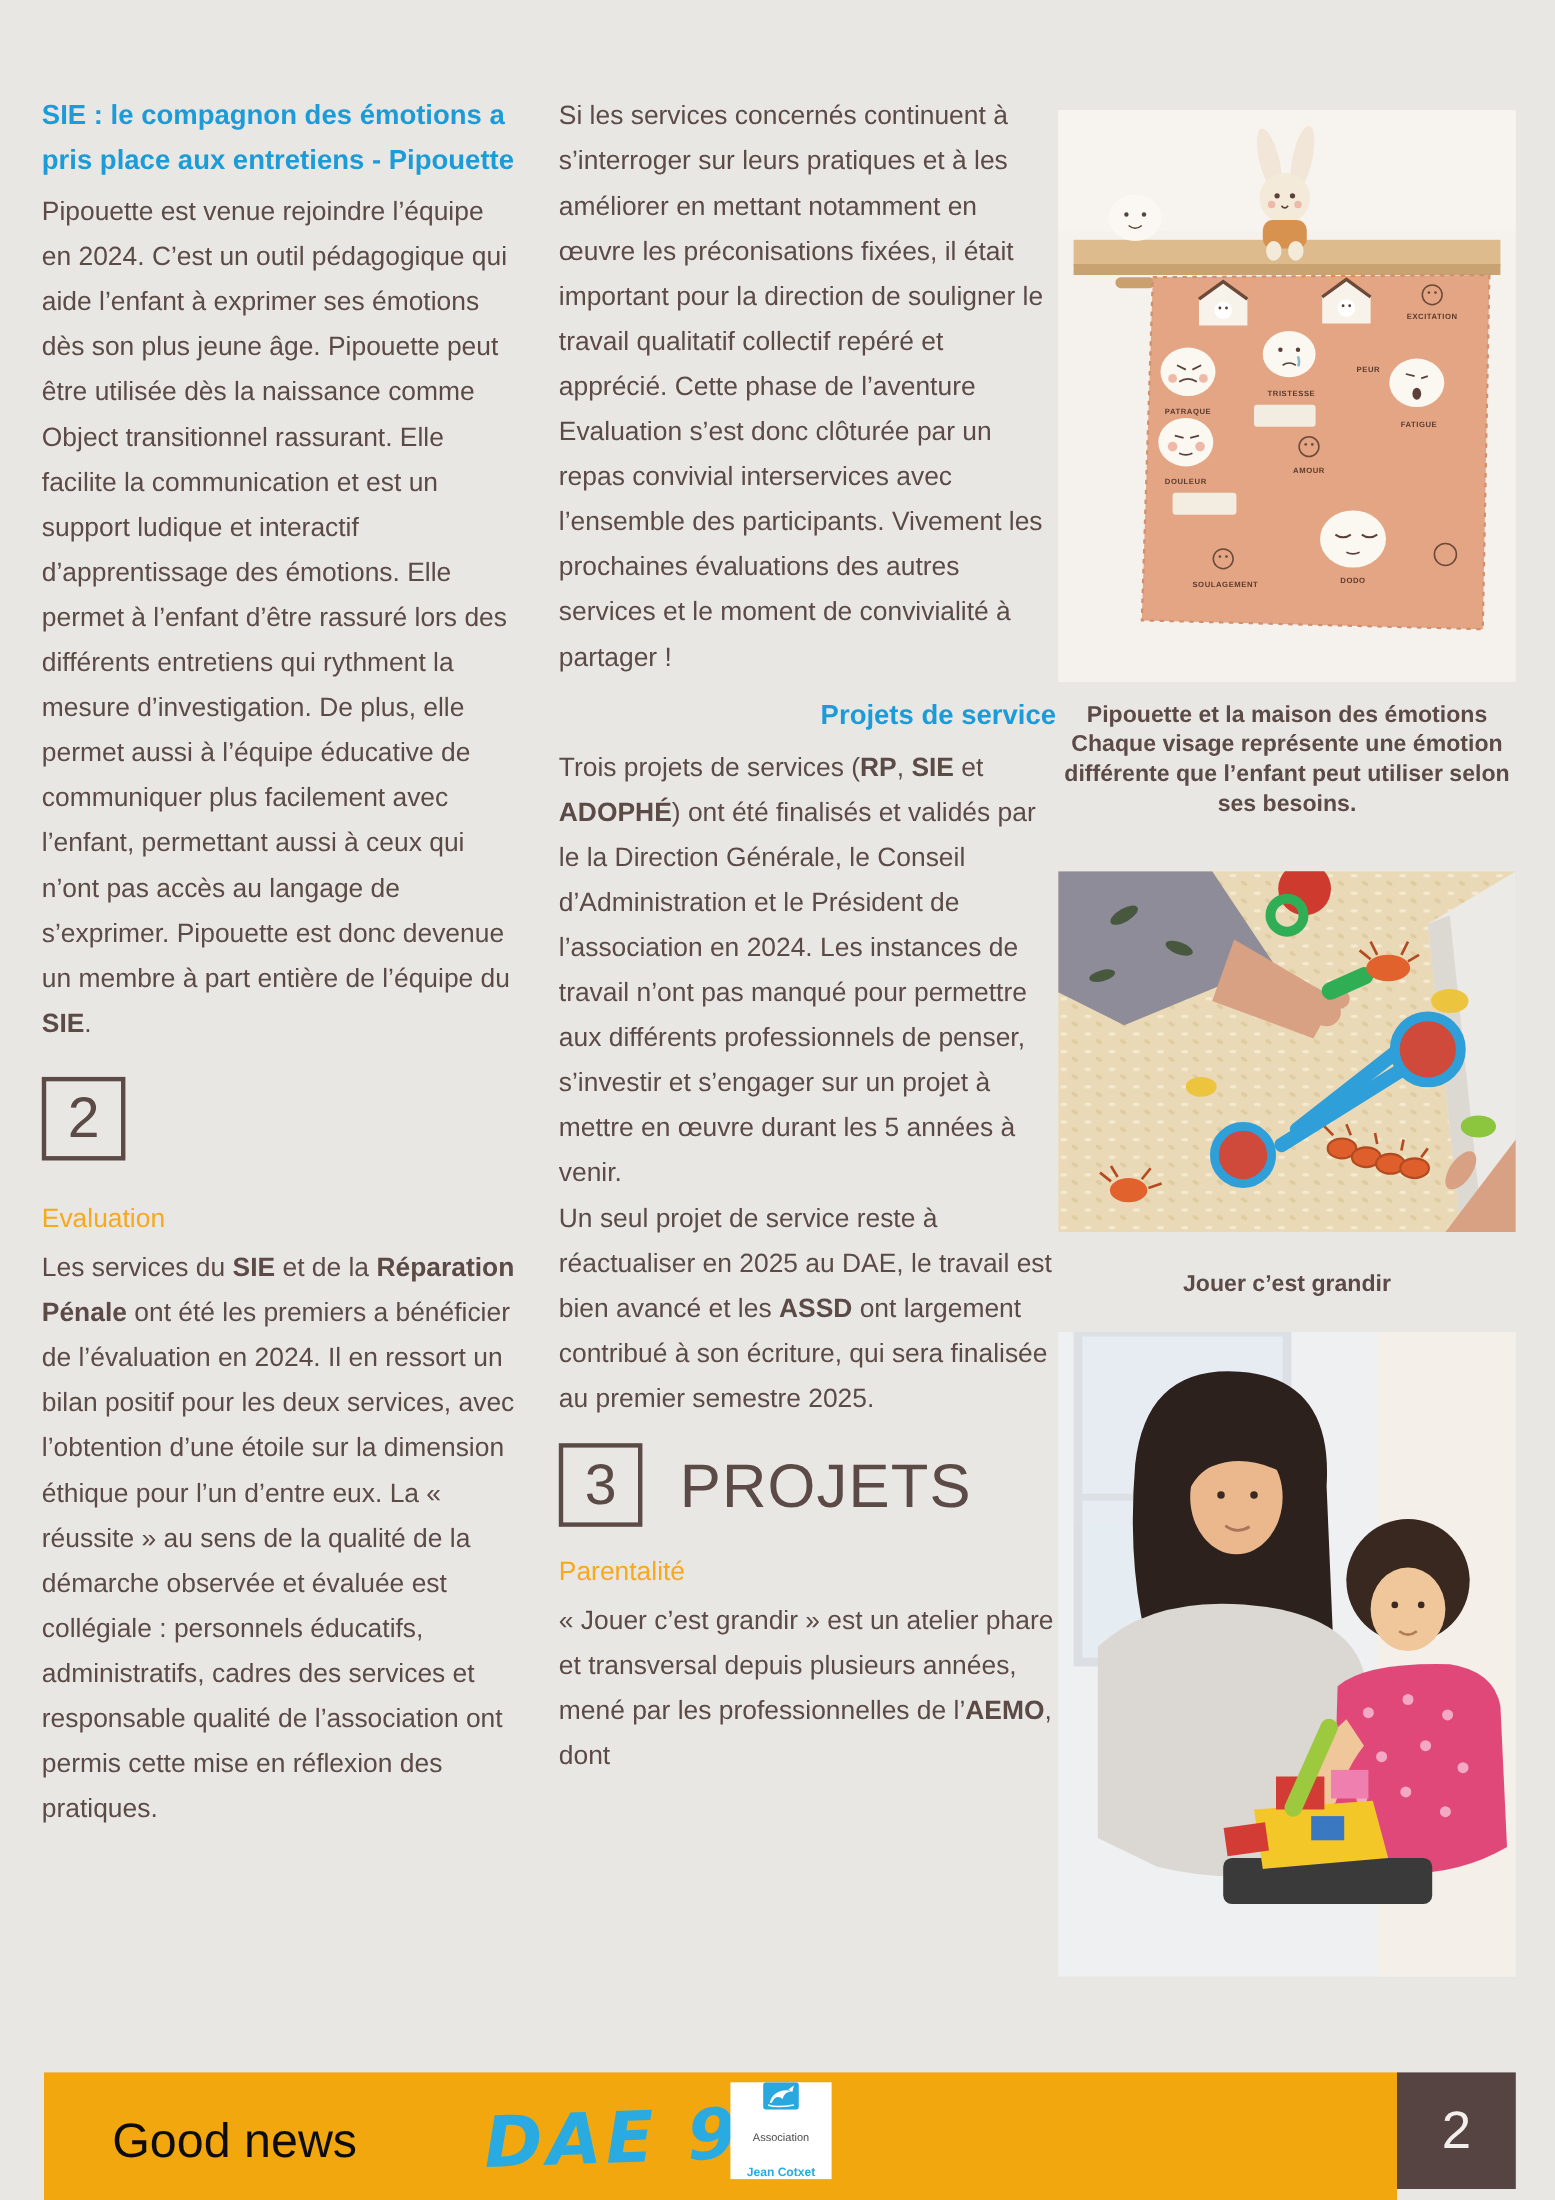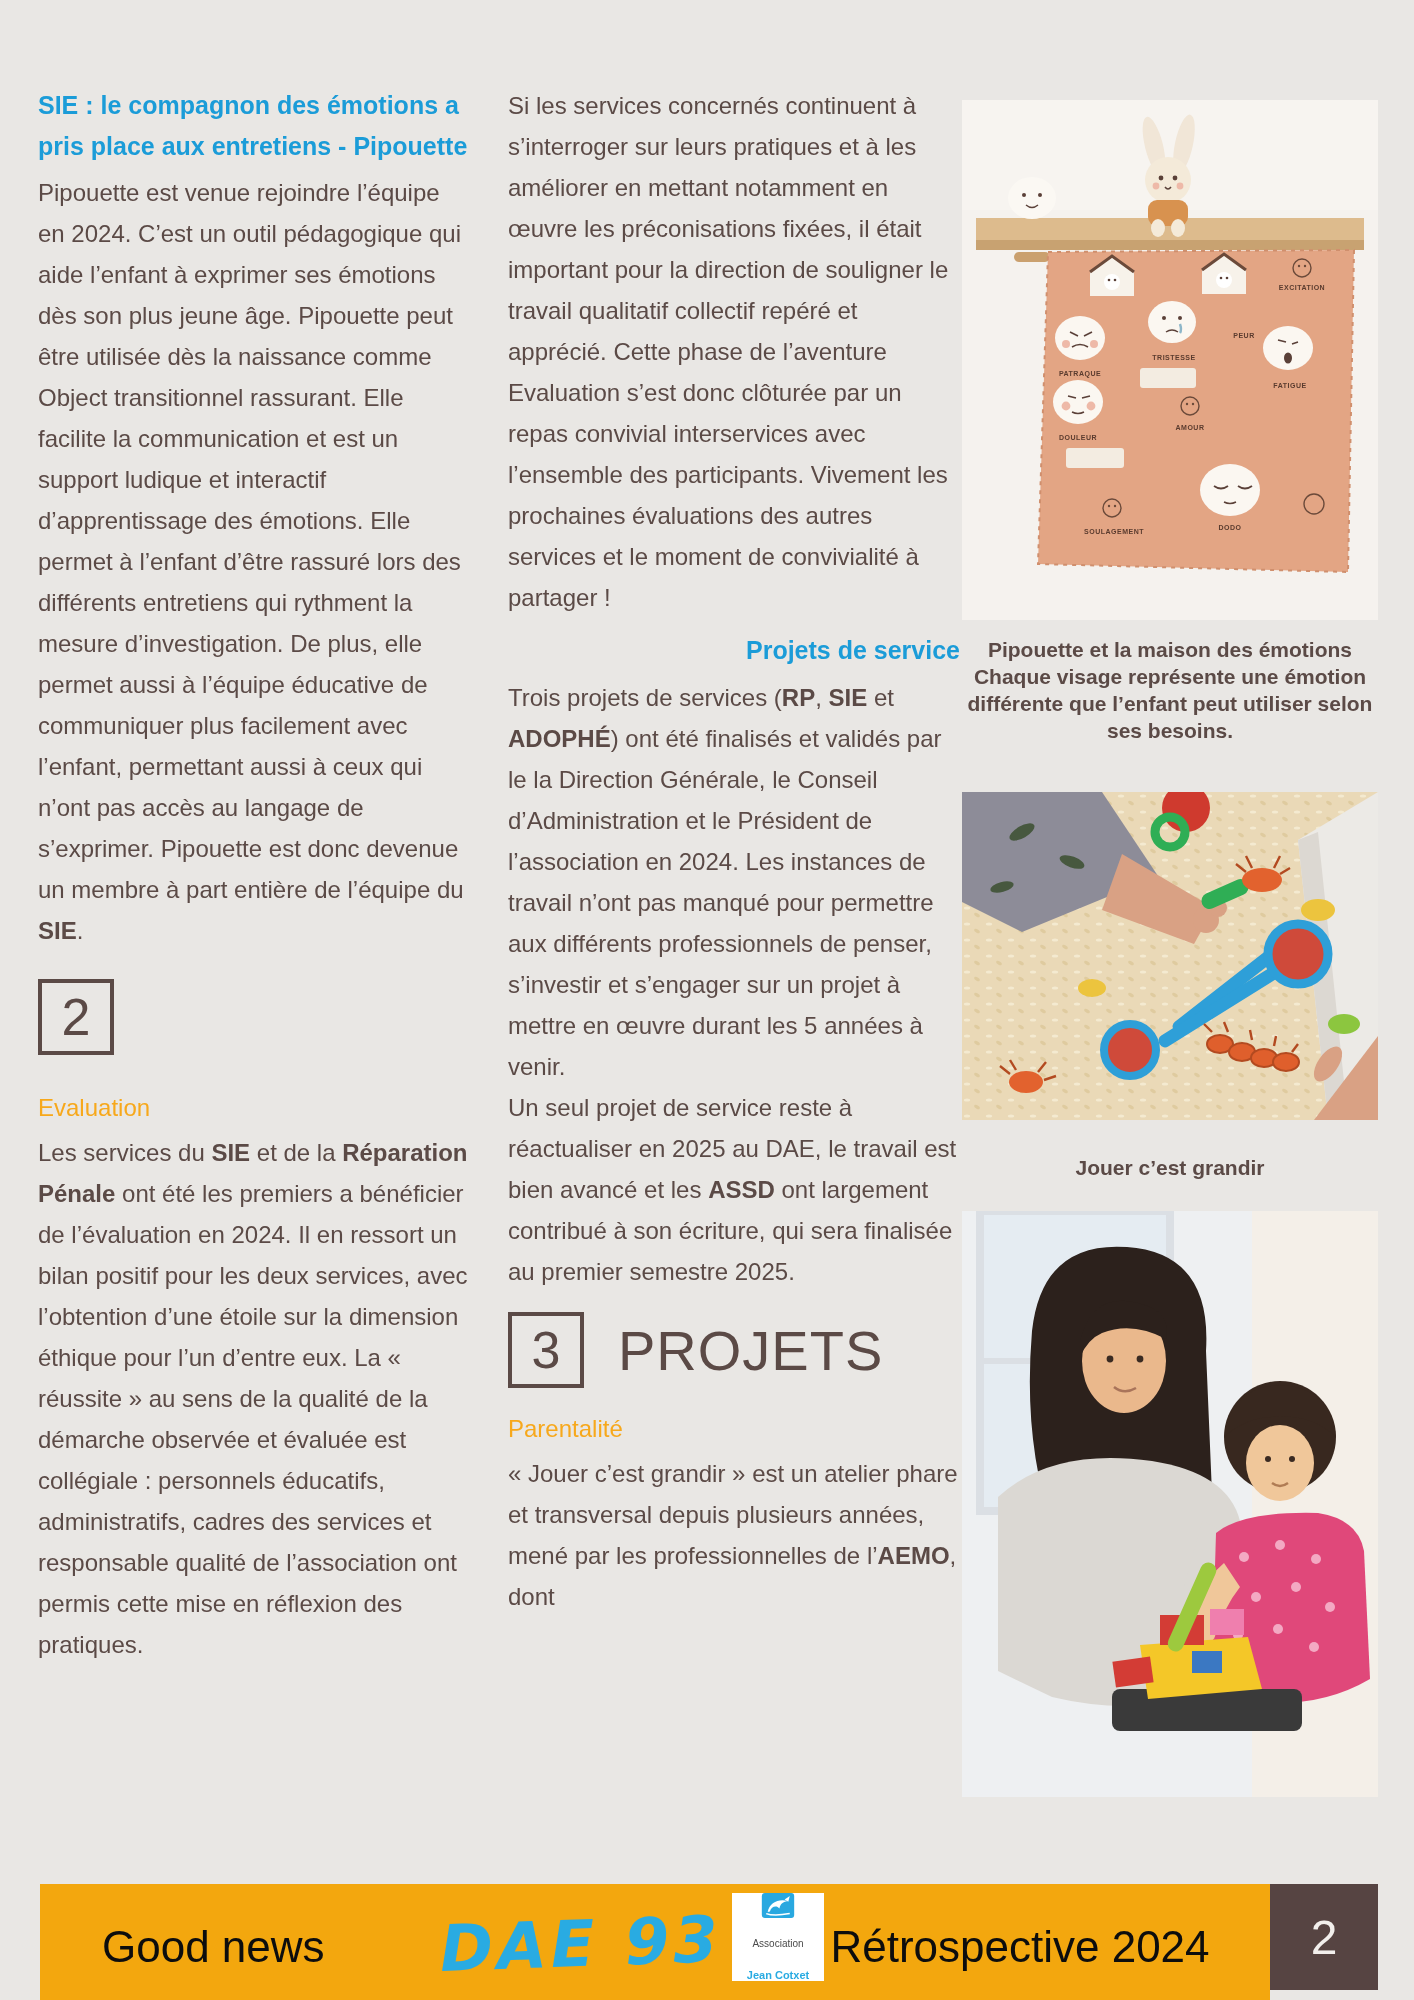--- a/index.html
+++ b/index.html
@@ -29,21 +29,21 @@
   .emo-label{font-size:7px;font-weight:bold;letter-spacing:.5px;fill:#5a3b2e;}
   
   .footer{position:absolute;left:40px;top:1884px;width:1338px;height:126px;}
   .footer-band{position:absolute;left:0;top:0;right:108px;bottom:0;background:var(--footer-orange,#f3a70e);}
   .page-box{position:absolute;right:0;top:0;width:108px;height:106px;background:var(--footer-brown,#564442);
             color:#f2efec;display:flex;align-items:center;justify-content:center;font-size:48px;}
   .good-news{position:absolute;left:62px;top:50%;transform:translateY(-50%);font-size:44px;color:#0d0d0d;white-space:nowrap;}
   .brand{position:absolute;left:400px;top:50%;transform:translateY(-54%) rotate(-2deg);
          font-family:"DejaVu Sans", sans-serif;font-size:64px;font-weight:bold;font-style:italic;
          letter-spacing:4px;color:var(--brand-blue,#29abe2);white-space:nowrap;}
-  .logo-box{position:absolute;left:692px;top:9px;width:92px;height:88px;background:#ffffff;
+  .logo-box{position:absolute;left:624px;top:9px;width:92px;height:88px;background:#ffffff;
             display:flex;flex-direction:column;align-items:center;justify-content:center;gap:20px;}
   .logo-line1{font-size:10px;color:#4a4a4a;line-height:11px;}
   .logo-line2{font-size:11px;color:var(--brand-blue,#29abe2);font-weight:bold;line-height:12px;}
   .retro{position:absolute;left:770px;width:420px;top:50%;transform:translateY(-50%);
          text-align:center;font-size:44px;color:#0d0d0d;white-space:nowrap;}
 </style>
 </head>
 <body>
 
 <div class="page">
@@ -330,19 +330,18 @@
     <div class="logo-box">
       <svg width="42" height="32" viewBox="0 0 44 34" xmlns="http://www.w3.org/2000/svg">
         <rect width="44" height="34" rx="4" fill="#29a8e0"></rect>
         <path d="M8 26 C10 13 24 7 35 11 C28 12 25 16 24 21 C20 16 13 18 11 25 Z" fill="#ffffff"></path>
         <path d="M31 9 l7 -5 -2 8 z" fill="#ffffff"></path>
         <path d="M6 28 q10 4 32 0" stroke="#ffffff" stroke-width="2" fill="none"></path>
       </svg>
       <div class="logo-line1">Association</div>
       <div class="logo-line2">Jean Cotxet</div>
     </div>
-    <div class="retro">Rétrospective 2024</div>
     <div class="page-box">
       <span>2</span>
     </div>
   </div>
 
 </div>
 
 </body></html>

